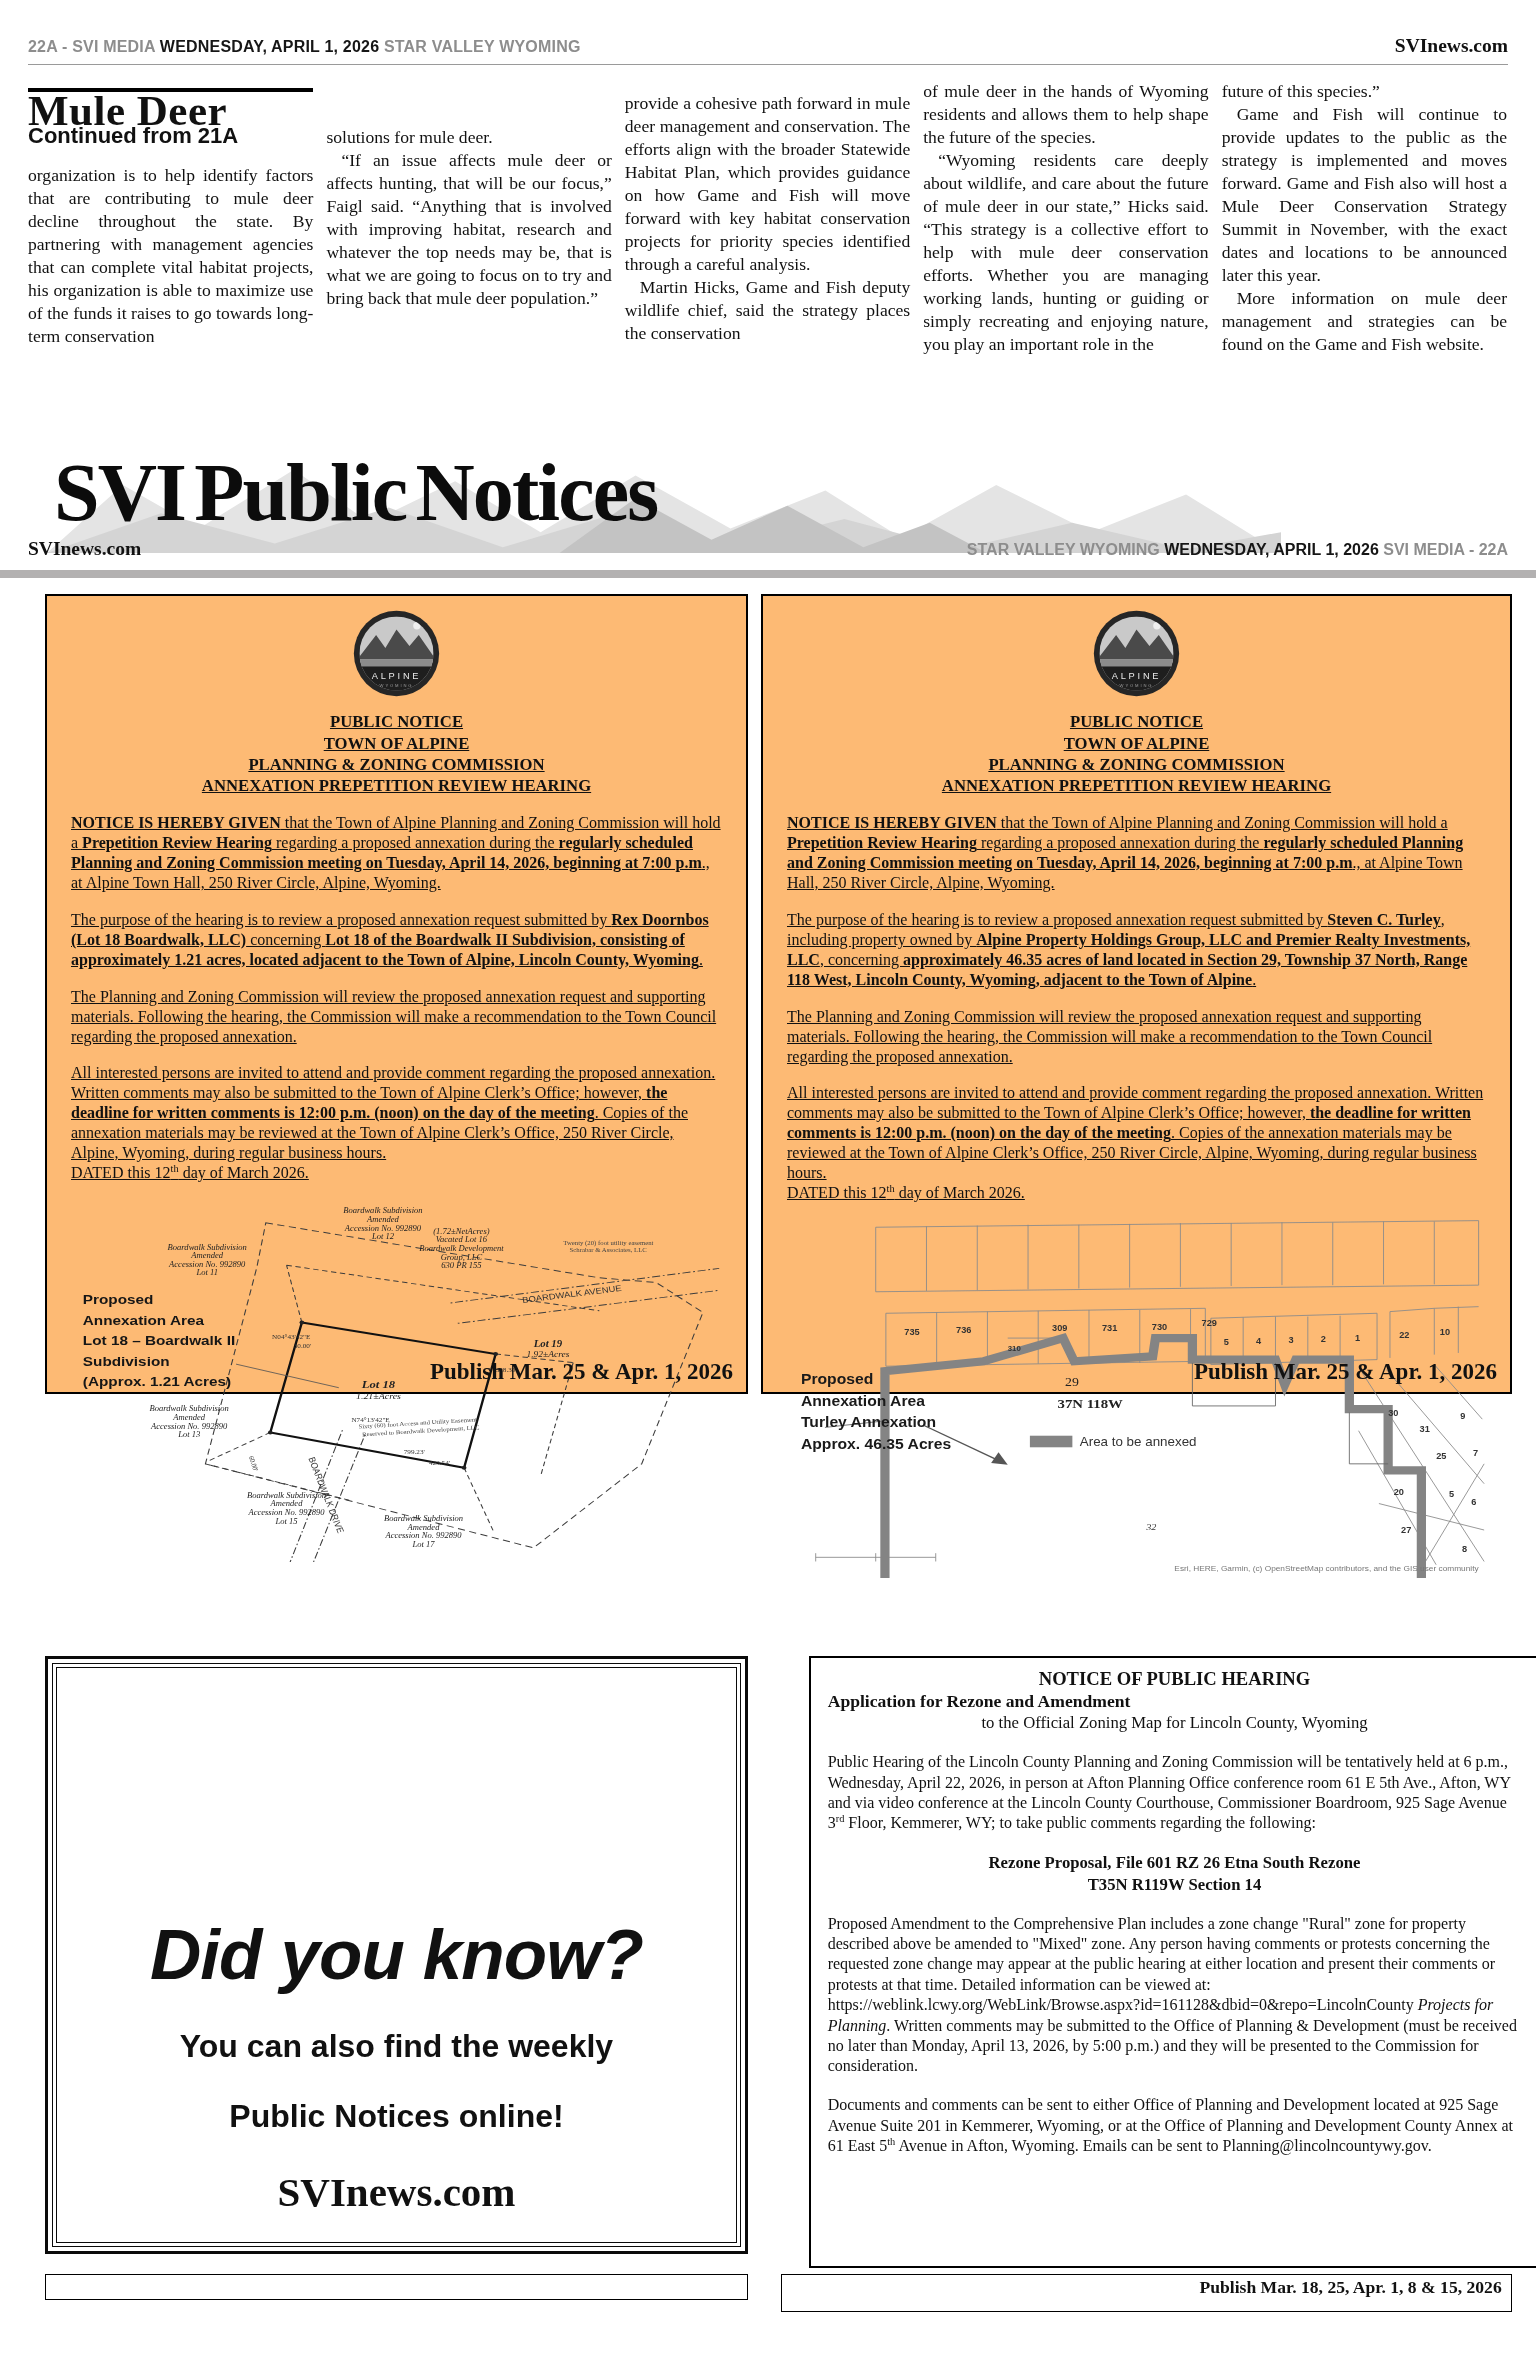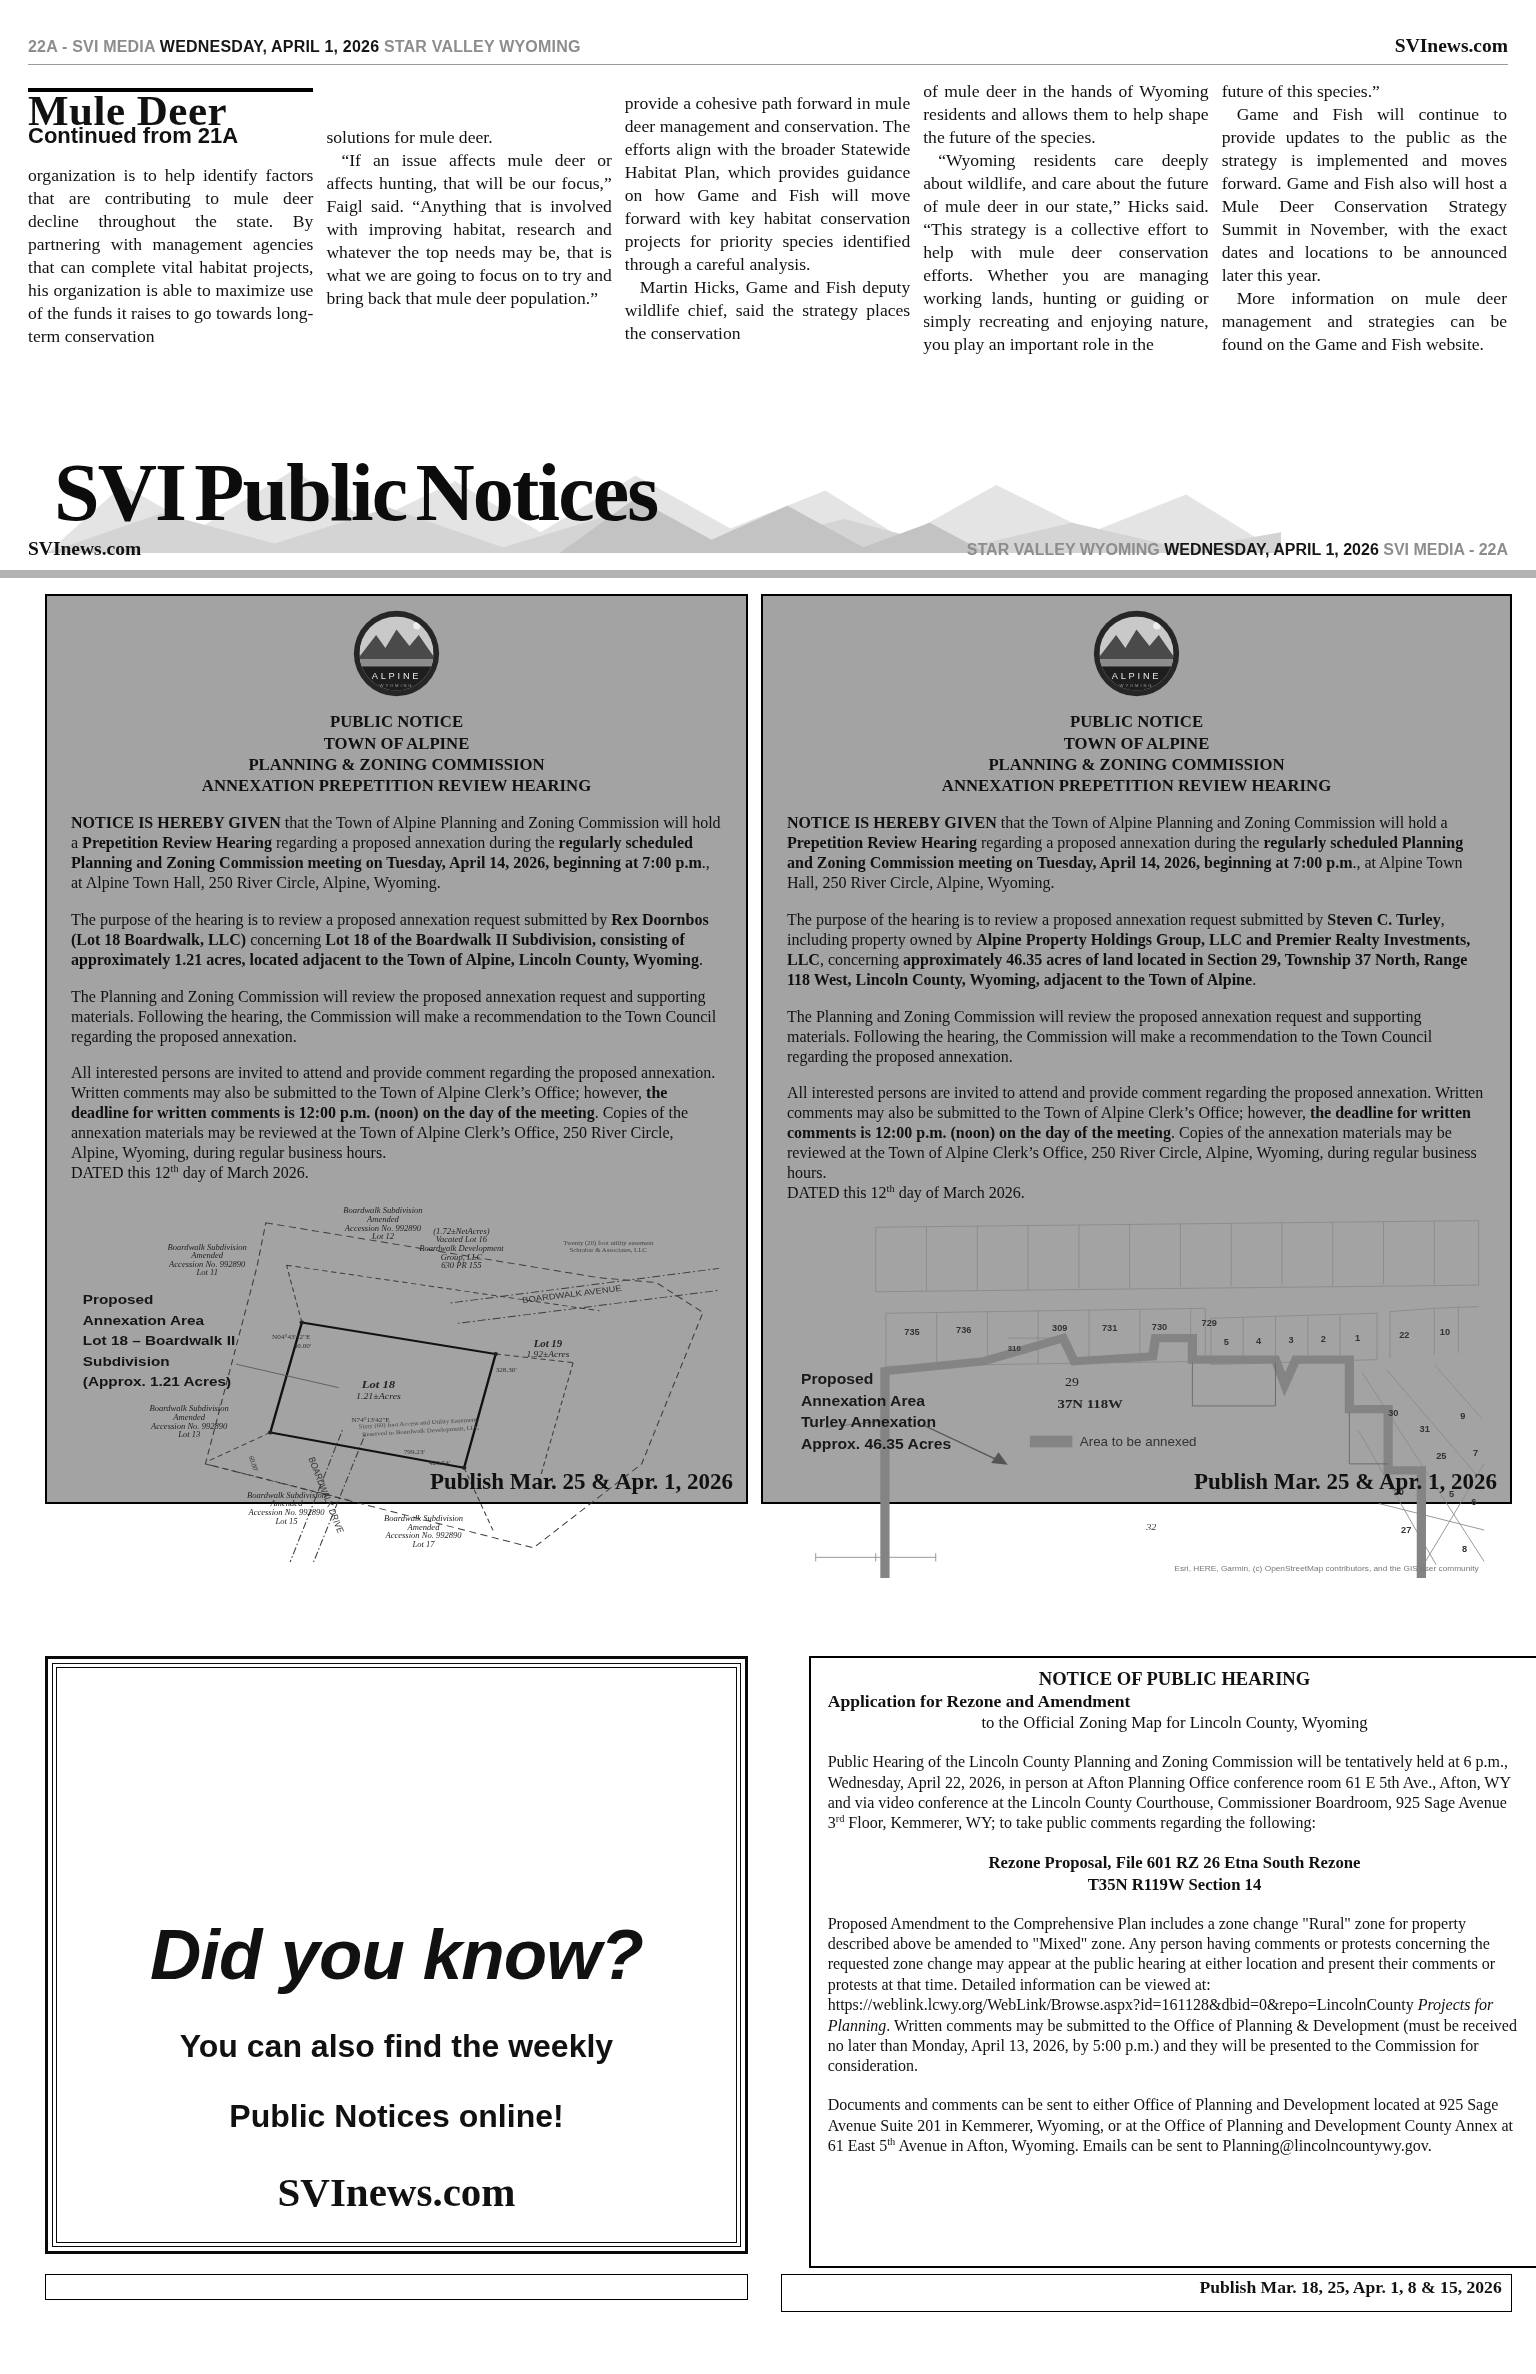--- a/index.html
+++ b/index.html
@@ -27,21 +27,21 @@
   
   .banner{position:absolute;left:28px;right:28px;top:449px;height:93px;}
   .banner svg.mountains{position:absolute;left:18.6px;top:0;width:1234px;height:104px;}
   .banner h2{position:relative;font-size:82px;font-weight:bold;margin:0;line-height:87px;letter-spacing:-1.9px;word-spacing:-9.3px;color:#0c0c0c;padding-left:26px;}
   .banner-sub{position:absolute;left:28px;right:28px;top:538px;display:flex;justify-content:space-between;align-items:baseline;}
   .bs-left{font-weight:bold;font-size:19.5px;}
   .bs-right{font-family:"Liberation Sans",sans-serif;font-weight:bold;font-size:16px;}
   .gray-band{position:absolute;left:0;right:0;top:570px;height:8.3px;background:#b3b1b1;}
 
   
-  .notice-box{position:absolute;top:594px;height:910px;border:2.8px solid #000;background:#a3a3a3;box-sizing:border-box;}
+  .notice-box{position:absolute;top:594px;height:800px;border:2.8px solid #000;background:#fdba74;box-sizing:border-box;text-decoration:underline;}
   .box-left{left:45px;width:703px;}
   .box-right{left:761px;width:751px;}
   .logo-wrap{text-align:center;margin-top:13px;}
   .alpine-head{margin-top:9.3px;}
   .alpine-head > div{font-weight:bold;text-align:center;font-size:16.7px;line-height:21.3px;}
   .nbody{padding:0 24px;}
   .np{font-size:16px;line-height:20px;margin:16.7px 0 0;text-align:left;}
   .np.dated{margin-top:0;}
   .publish{position:absolute;bottom:7.4px;right:13px;font-weight:bold;font-size:23px;}
   svg.plat{display:block;margin:9.3px auto 0;}

